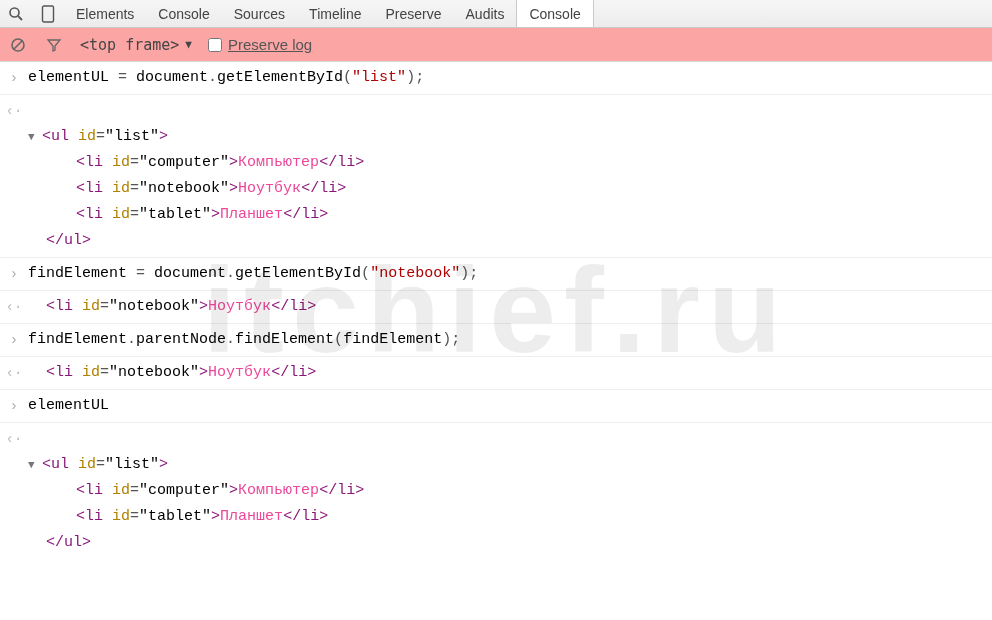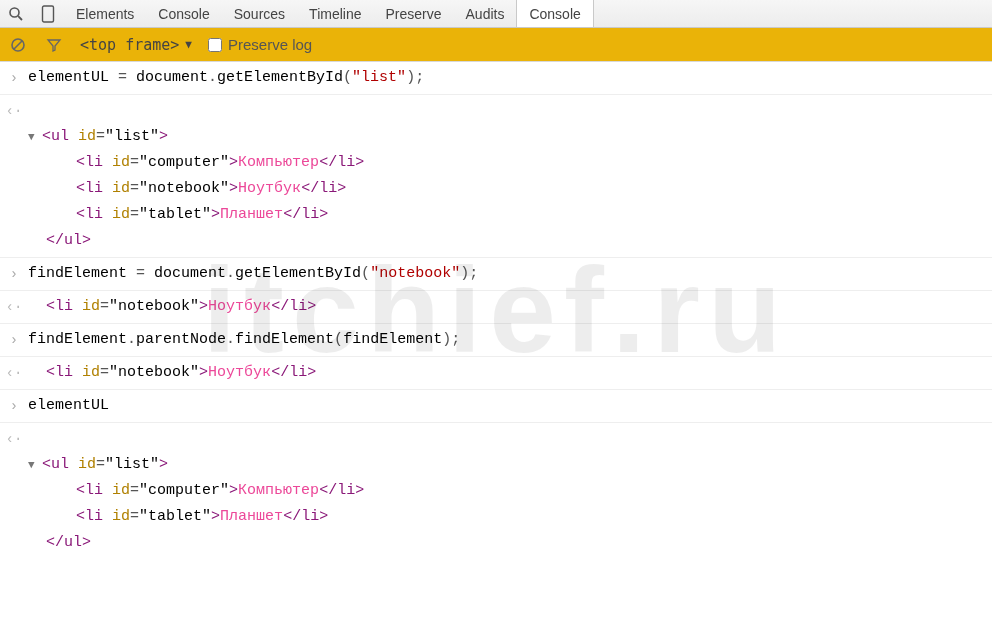--- a/index.html
+++ b/index.html
@@ -52,40 +52,41 @@
     background: #fff;
     border-left: 1px solid #c9c9c9;
     border-right: 1px solid #c9c9c9;
   }
   .toolbar {
     display: flex;
     align-items: center;
     height: 34px;
     padding: 0 8px;
     border-bottom: 1px solid #d8d8d8;
-    background: #eab308;
+    background: #fca5a5;
     gap: 16px;
     color: #555;
     font-size: 15px;
   }
   .toolbar .icon { width: 20px; display:flex; align-items:center; justify-content:center; }
   .context-select {
     display: flex;
     align-items: center;
     gap: 6px;
     font-family: Menlo, Consolas, monospace;
     font-size: 15px;
     color: #444;
   }
   .context-select .arrow { font-size: 11px; }
   .preserve {
     display: flex;
     align-items: center;
     gap: 6px;
     font-size: 15px;
+    text-decoration: underline;
   }
   input[type=checkbox] {
     width: 14px; height: 14px;
   }
   .console {
     font-family: Menlo, Consolas, "Courier New", monospace;
     font-size: 15px;
     line-height: 26px;
   }
   .row {

